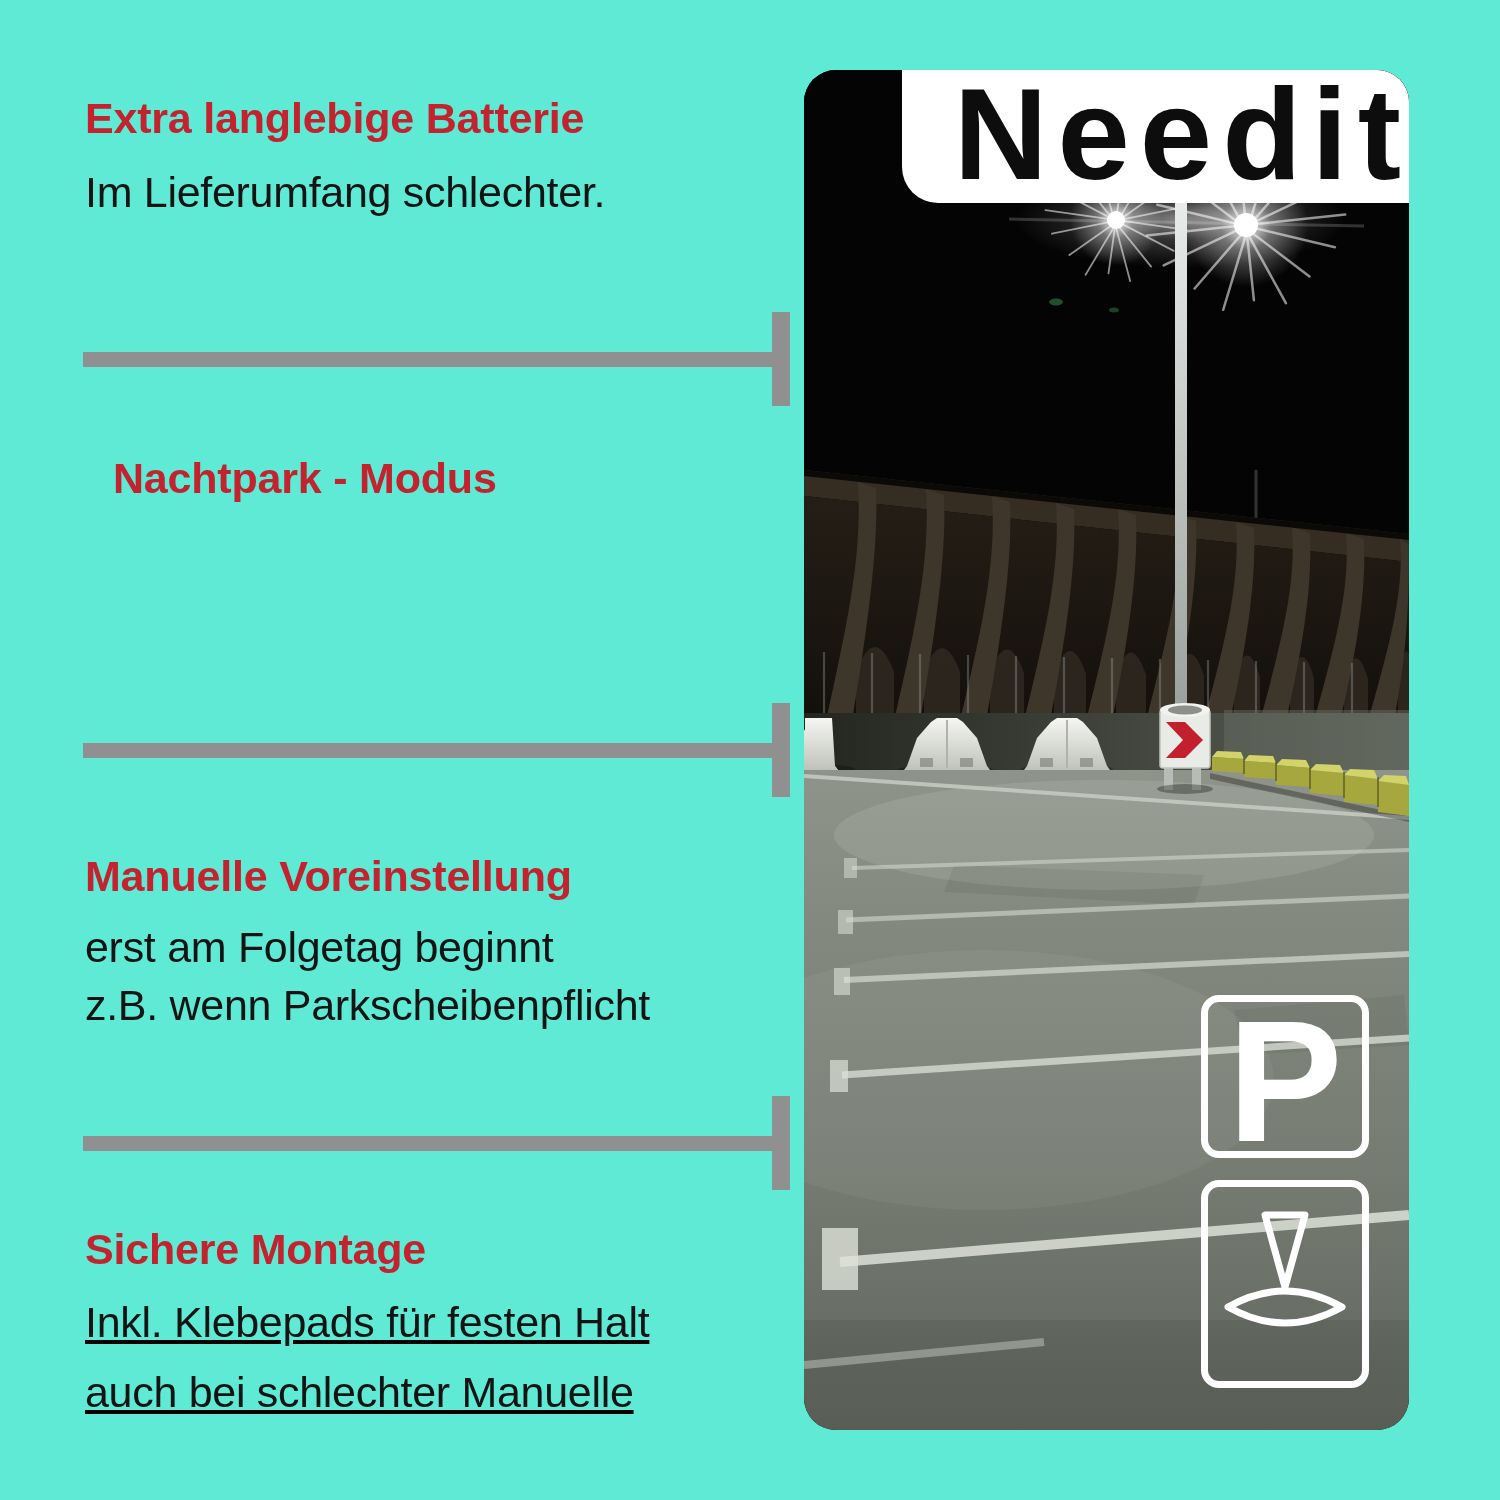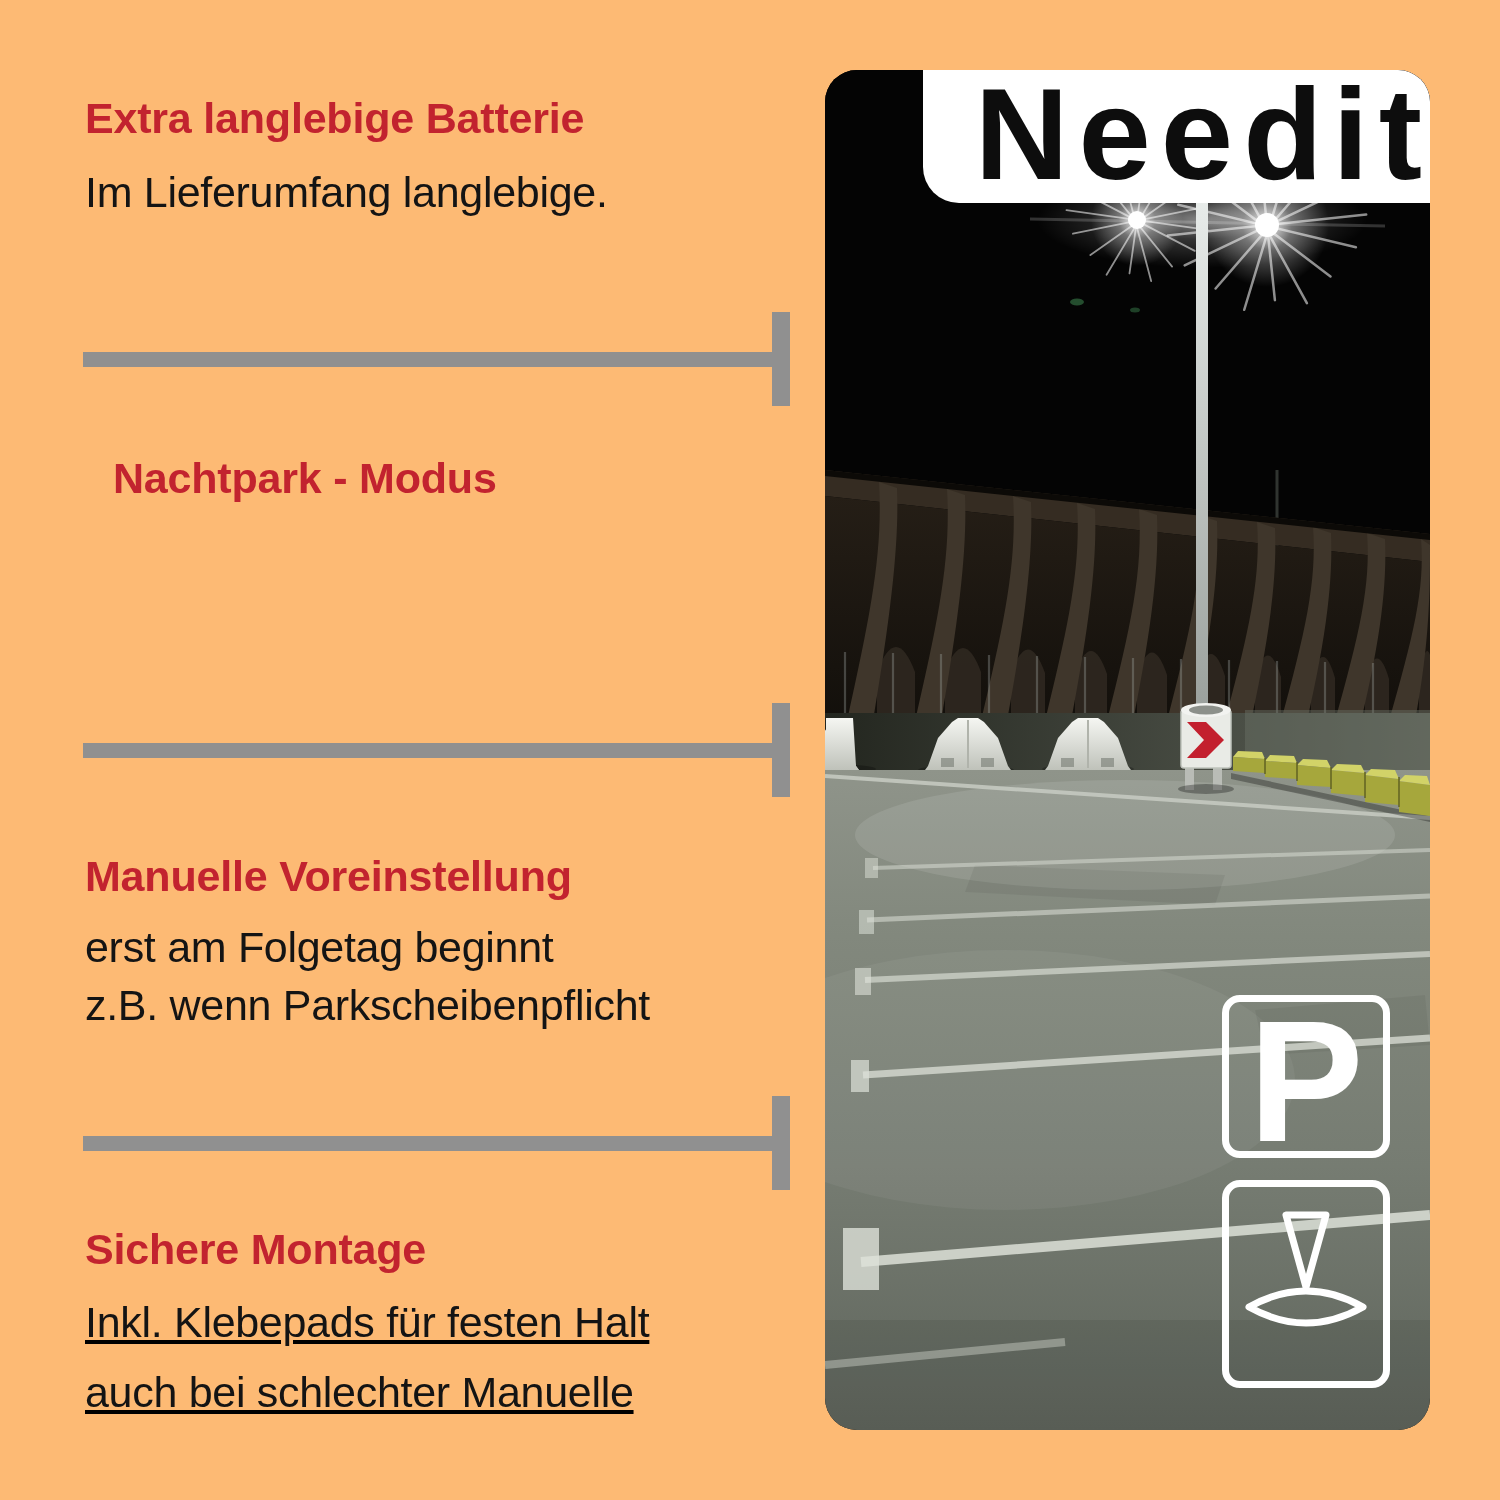--- a/index.html
+++ b/index.html
@@ -3,41 +3,41 @@
 <meta charset="utf-8">
 <style>
   :root{
     --heading-red:#C2232F;
     --body-text:#141414;
     --divider-gray:#909090;
     --logo-black:#0D0D0D;
   }
   *{box-sizing:border-box;}
   html,body{margin:0;padding:0;background:#fff;}
-  .canvas{position:relative;width:1500px;height:1500px;background:#fdba74;overflow:hidden;
+  .canvas{position:relative;width:1500px;height:1500px;background:#5eead4;overflow:hidden;
           font-family:"Liberation Sans",sans-serif;}
 
   
   .feature{position:absolute;left:85px;}
   .fh{margin:0;font:700 43px/48px "Liberation Sans",sans-serif;color:var(--heading-red);letter-spacing:-0.2px;}
   .fb{margin:0;}
   .fb p{margin:0;font:400 43px/58px "Liberation Sans",sans-serif;color:var(--body-text);letter-spacing:-0.3px;}
   .s1{top:94px;}  .s1 .fb{margin-top:21px;}
   .s2{top:454px;margin-left:28px;} .s2 .fb{margin-top:20px;}
   .s3{top:852px;} .s3 .fb{margin-top:18px;}
   .s4{top:1225px;}.s4 .fb{margin-top:14px;text-decoration:underline;} .s4 .fb p{line-height:70px;}
 
   
   .divider{position:absolute;left:83px;width:689px;height:15px;background:var(--divider-gray);}
   .divider::after{content:"";position:absolute;right:-18px;top:-40px;width:18px;height:94px;
                   background:var(--divider-gray);}
   .d1{top:352px;} .d2{top:743px;} .d3{top:1136px;}
 
   
-  .photo{position:absolute;left:825px;top:70px;width:605px;height:1360px;border-radius:32px;
+  .photo{position:absolute;left:804px;top:70px;width:605px;height:1360px;border-radius:32px;
          overflow:hidden;background:#050505;text-decoration:underline;}
   .photo svg.scene{position:absolute;left:0;top:0;width:100%;height:100%;display:block;}
 
   
   .logo-plate{position:absolute;left:98px;top:-10px;width:600px;height:143px;background:#ffffff;
               border-bottom-left-radius:36px;z-index:3;}
   .logo-text{position:absolute;top:-16px;right:-2px;z-index:4;color:var(--logo-black);
              font:700 130px/160px "Liberation Sans",sans-serif;letter-spacing:10px;}
 
   
@@ -48,21 +48,21 @@
   .disc-box svg{position:absolute;inset:0;width:100%;height:100%;}
 </style>
 </head>
 <body>
 
 <div class="canvas">
 
   <section class="feature s1">
     <h2 class="fh">Extra langlebige Batterie</h2>
     <div class="fb">
-      <p>Im Lieferumfang langlebige.</p>
+      <p>Im Lieferumfang schlechter.</p>
     </div>
   </section>
 
   <section class="feature s2">
     <h2 class="fh">Nachtpark - Modus</h2>
   </section>
 
   <section class="feature s3">
     <h2 class="fh">Manuelle Voreinstellung</h2>
     <div class="fb">

